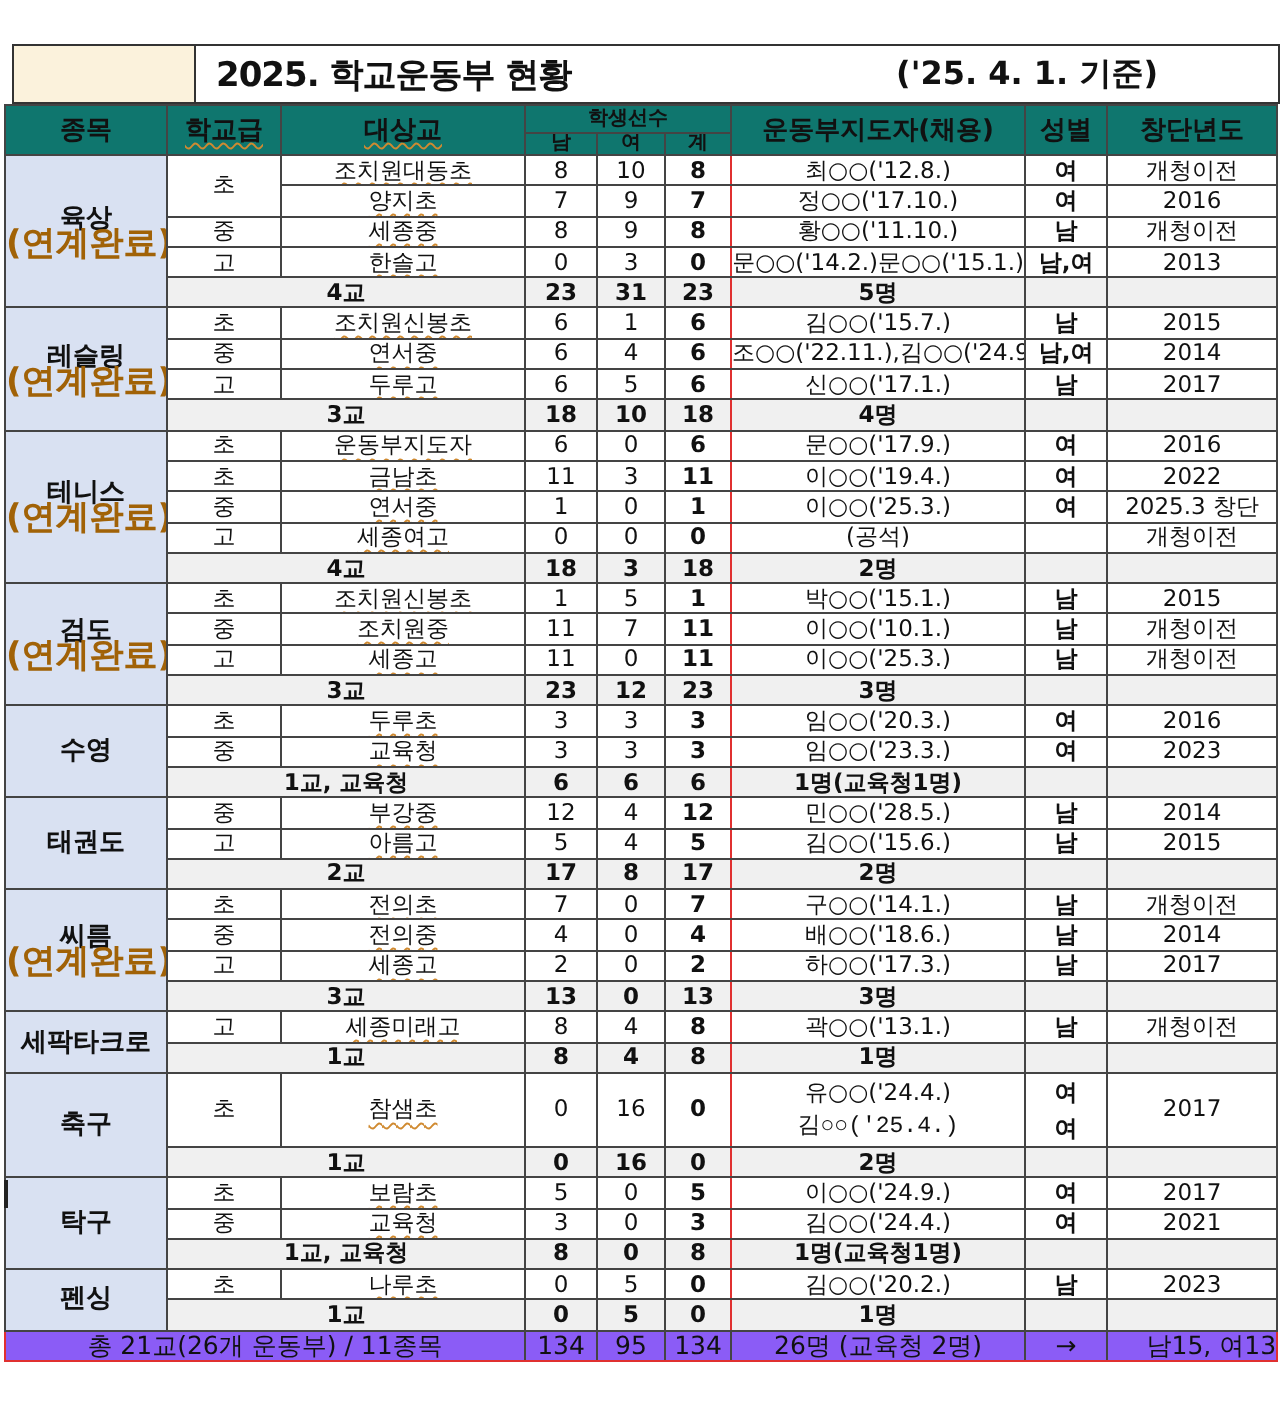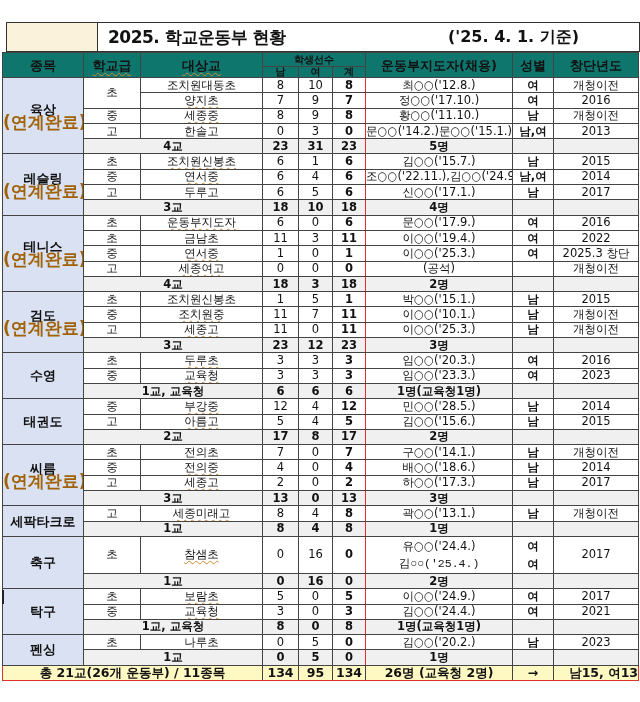--- a/index.html
+++ b/index.html
@@ -22,21 +22,21 @@
   table.status tbody td { height: 14.3px; }
   td.sport { background: #d9e1f2; font-weight: bold; font-size: 13px; line-height: 20px; }
   td.sport .linked { color: #a16207; display: block; font-size: 17px; }
   td.bold { font-weight: bold; }
   tr.subtotal td { background: #f0f0f0; font-weight: bold; }
   td.red-l { border-left: 1.5px solid #e03030 !important; }
   td.red-r { border-right: 1.5px solid #e03030 !important; }
   th.red-l { border-left: 1.5px solid #e03030 !important; }
   th.red-r { border-right: 1.5px solid #e03030 !important; }
   th.red-t { border-top: 1.5px solid #e03030 !important; }
-  tr.total td { background: #fef9c3; font-weight: bold; font-size: 12.5px;
+  tr.total td { background: #8b5cf6; font-weight: normal; font-size: 12.5px;
                 border-top: 1.5px solid #e03030; border-bottom: 1.5px solid #e03030; }
   tr.total td:first-child { border-left: 1.5px solid #e03030; }
   tr.total td:last-child { border-right: 1.5px solid #e03030; text-align: right; }
   .margin-mark { position: absolute; left: 2px; top: 590px; width: 2px; height: 14px; background: #222; }
   .ul { text-decoration: underline wavy #d08a30; text-decoration-thickness: 1px; text-underline-offset: 2px; }
 </style>
 </head>
 <body>
 
 <div class="title-bar">

